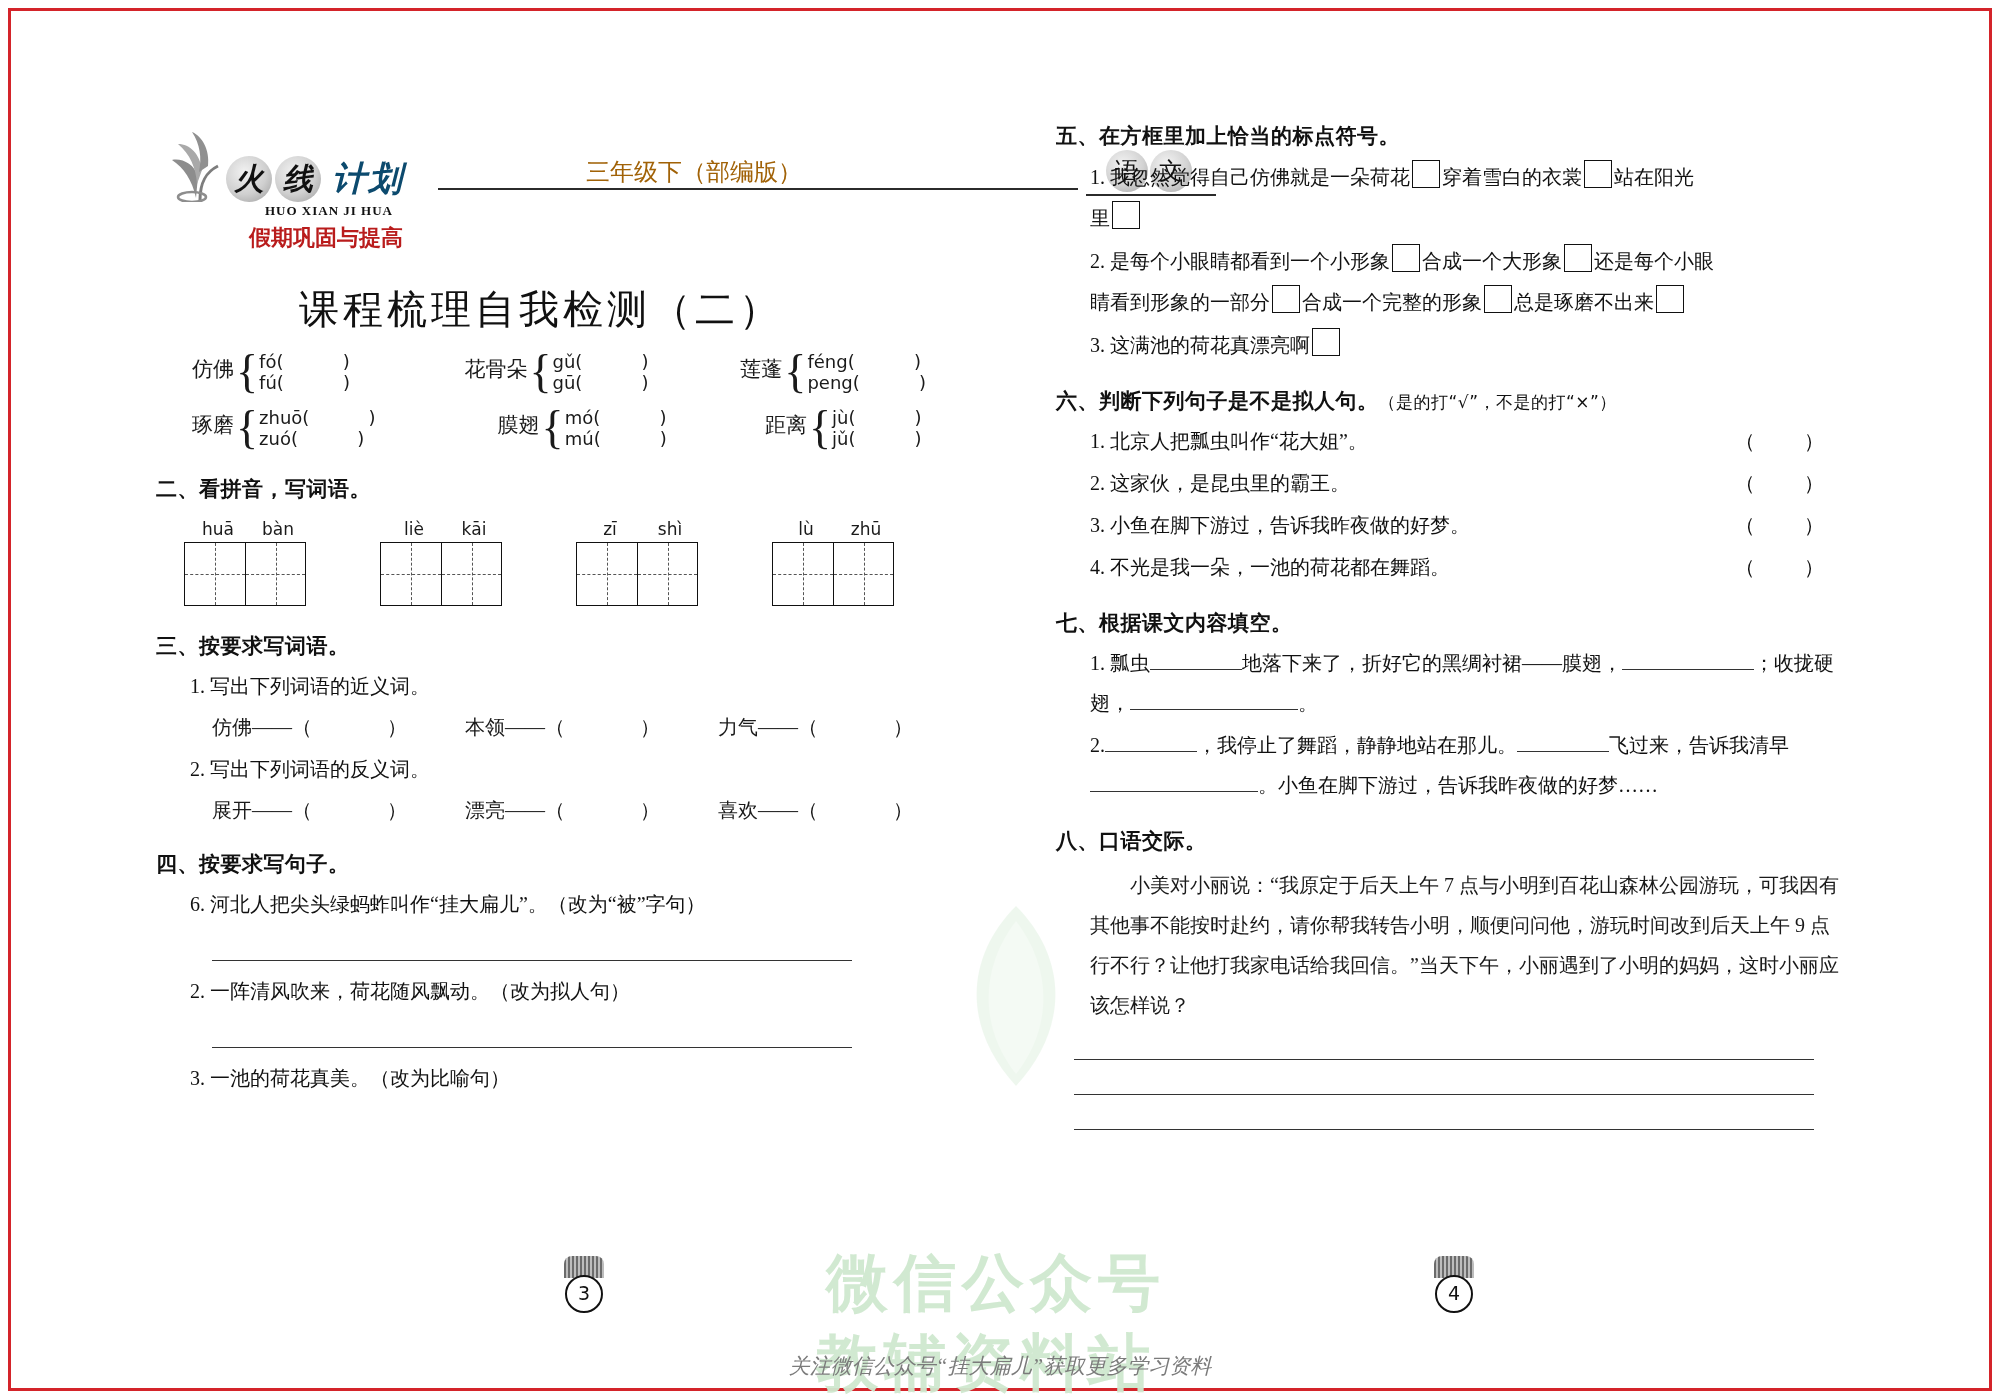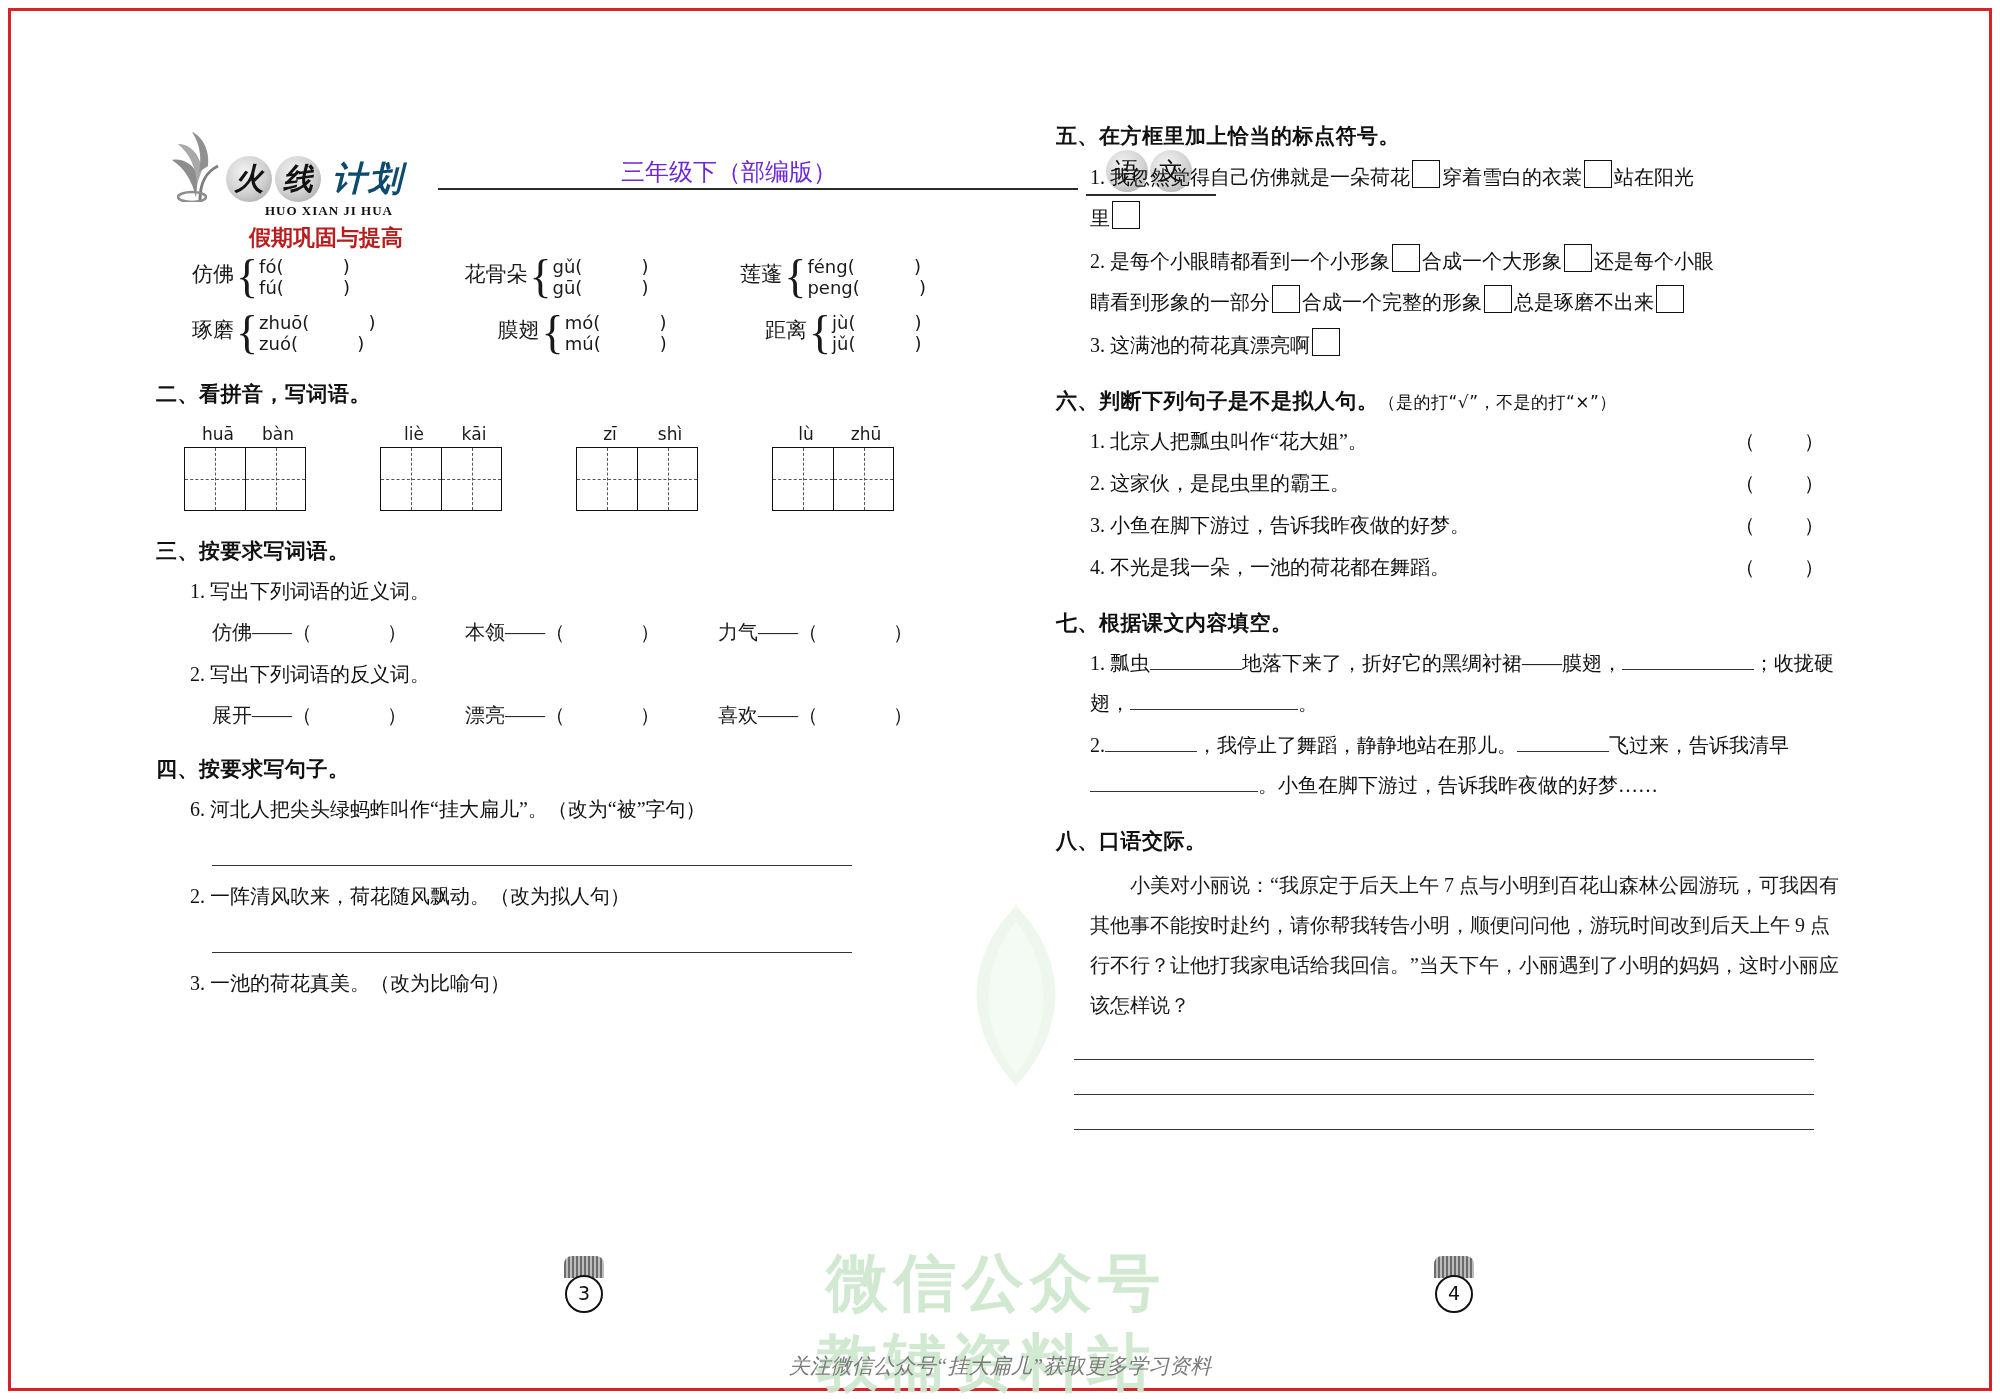--- a/index.html
+++ b/index.html
@@ -50,23 +50,22 @@
   .brand-sub {
     font-family:"DejaVu Sans", sans-serif; font-weight:bold; font-size:22px;
     text-align:center; margin-top:4px; margin-left:50px; color:#b91c1c;
   }
   .grade-line {
     position:absolute; left:282px; top:66px; width:640px;
     border-bottom:2px solid #2b2b2b;
   }
   .grade-text {
     position:absolute; left:430px; top:34px;
-    font-size:24px; font-family:"DejaVu Sans", sans-serif; color:#6d28d9;
+    font-size:24px; font-family:"DejaVu Sans", sans-serif; color:#a16207;
     white-space:nowrap;
-    margin-left:35px;
   }
   .subject-badges { position:absolute; left:950px; top:28px; display:flex; }
   .subject-badge {
     width:42px; height:42px; border-radius:50%;
     background:radial-gradient(circle at 40% 35%, #f4f4f4 0%, #d3d3d3 55%, #a2a2a2 100%);
     display:flex; align-items:center; justify-content:center;
     font-size:24px; font-family:"DejaVu Sans", sans-serif; color:#111;
     margin-right:2px;
   }
   .badge-underline {
@@ -227,20 +226,21 @@
       <div class="grade-line"></div>
       <div class="grade-text">三年级下（部编版）</div>
 
       <div class="subject-badges">
         <div class="subject-badge">语</div>
         <div class="subject-badge">文</div>
       </div>
       <div class="badge-underline"></div>
     </div>
 
+    <div class="main-title">课程梳理自我检测（二）</div>
 
 
     <div class="pyrow">
       <div class="pygroup">
         <div class="pyword">仿佛</div>
         <div class="brace">{</div>
         <div class="pyopts">
           <div class="pyopt">
             <span>fó(</span><span class="paren">&nbsp;&nbsp;&nbsp;</span>)
           </div>

